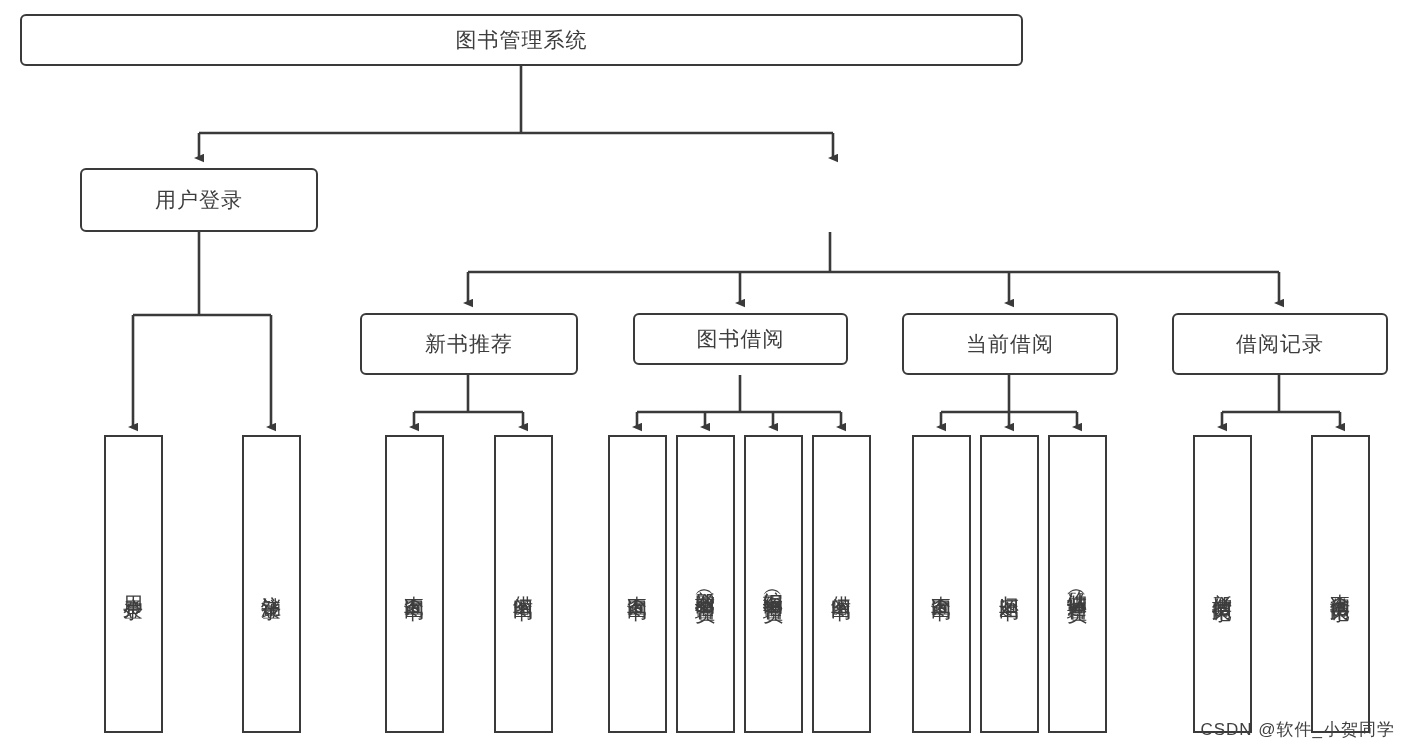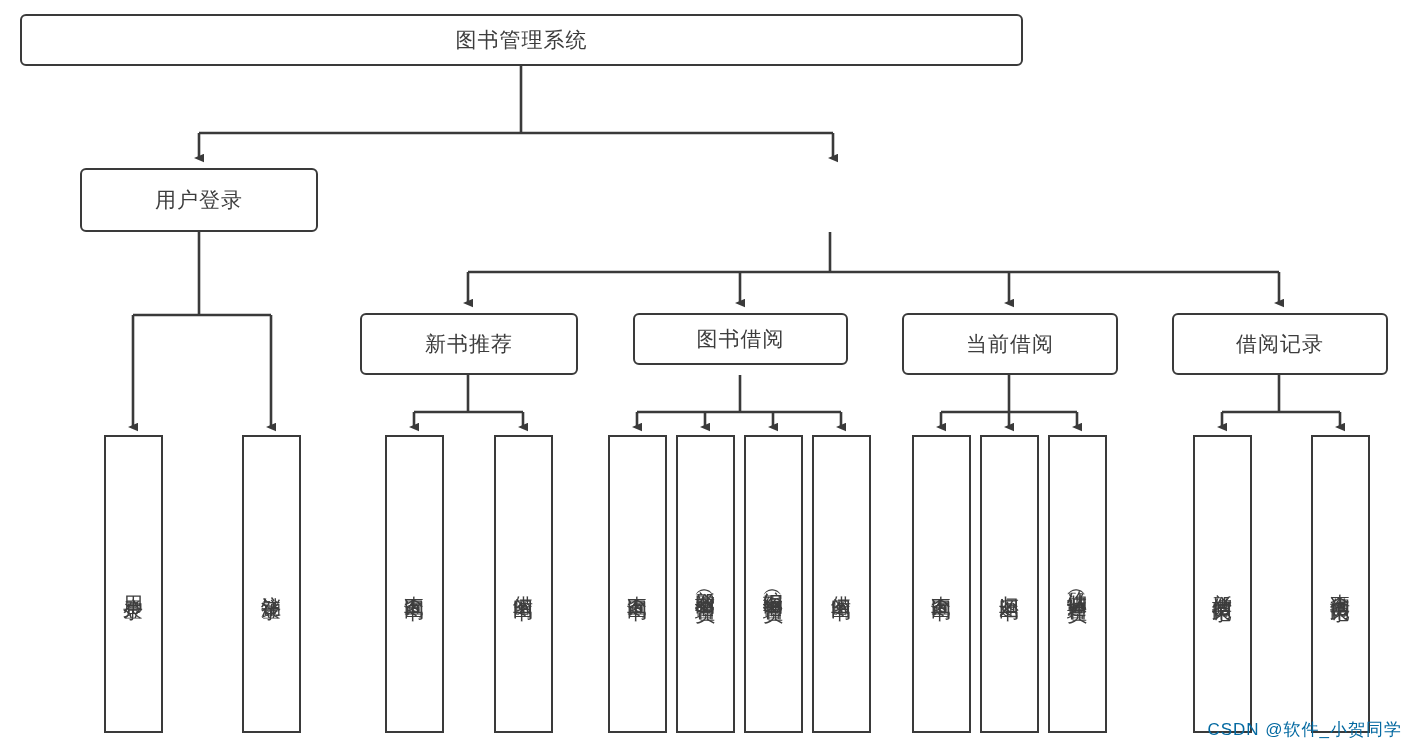--- a/index.html
+++ b/index.html
@@ -35,24 +35,24 @@
     padding:4px 0;
     white-space:nowrap;
   }
   .node.leaf > span{
     writing-mode:vertical-rl;
     text-orientation:upright;
     display:block;
   }
   .watermark{
     position:absolute;
-    right:3px;
+    right:10px;
     bottom:6px;
     font-size:17px;
-    color:#0369a1;
+    color:#404040;
     letter-spacing:1px;
     white-space:nowrap;
     pointer-events:none;
   }
 </style>
 </head>
 <body>
 
 <div id="diagram-root">
 

